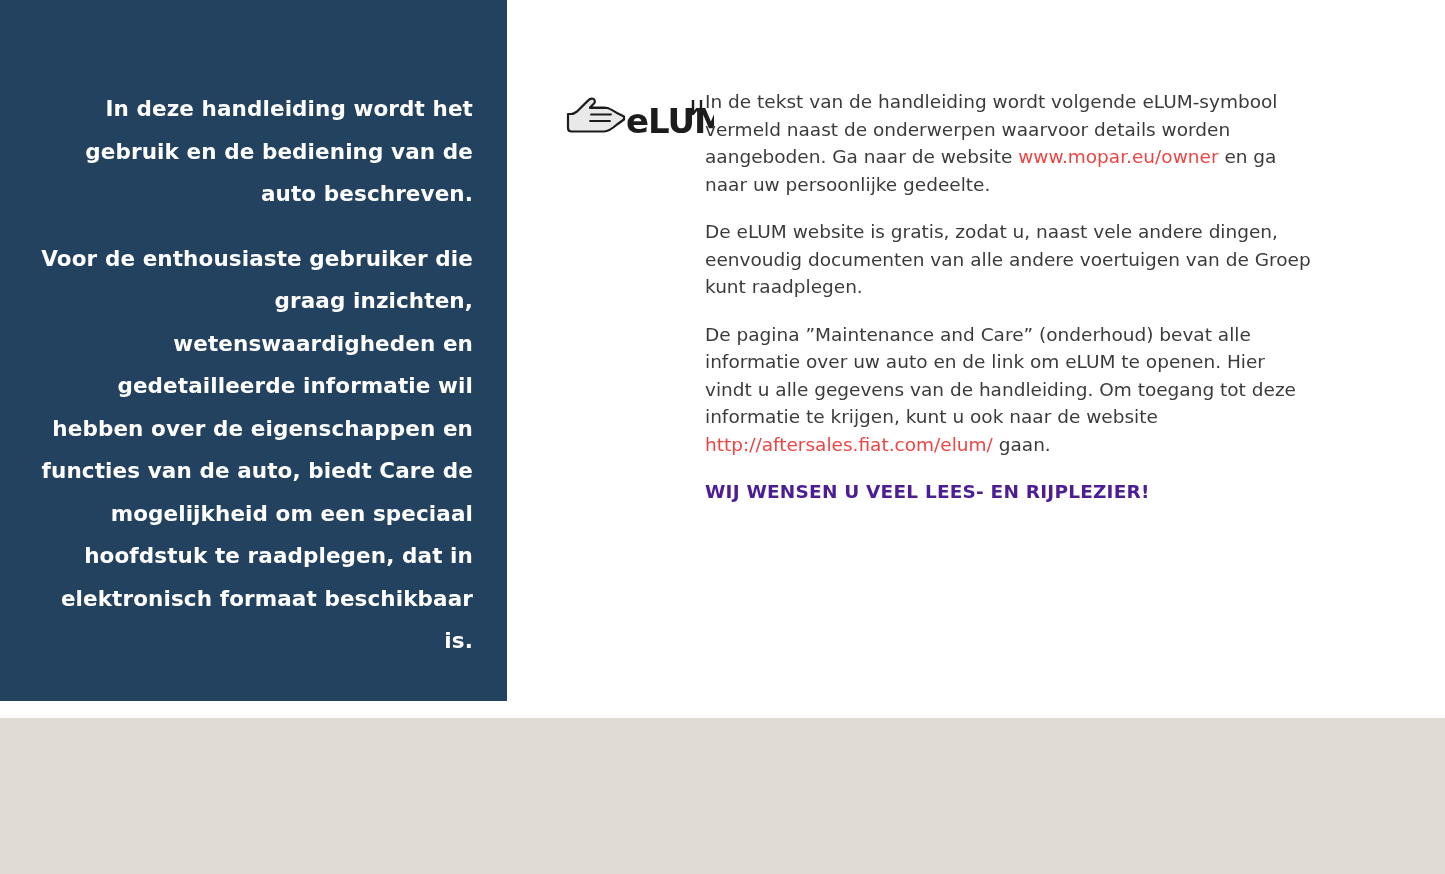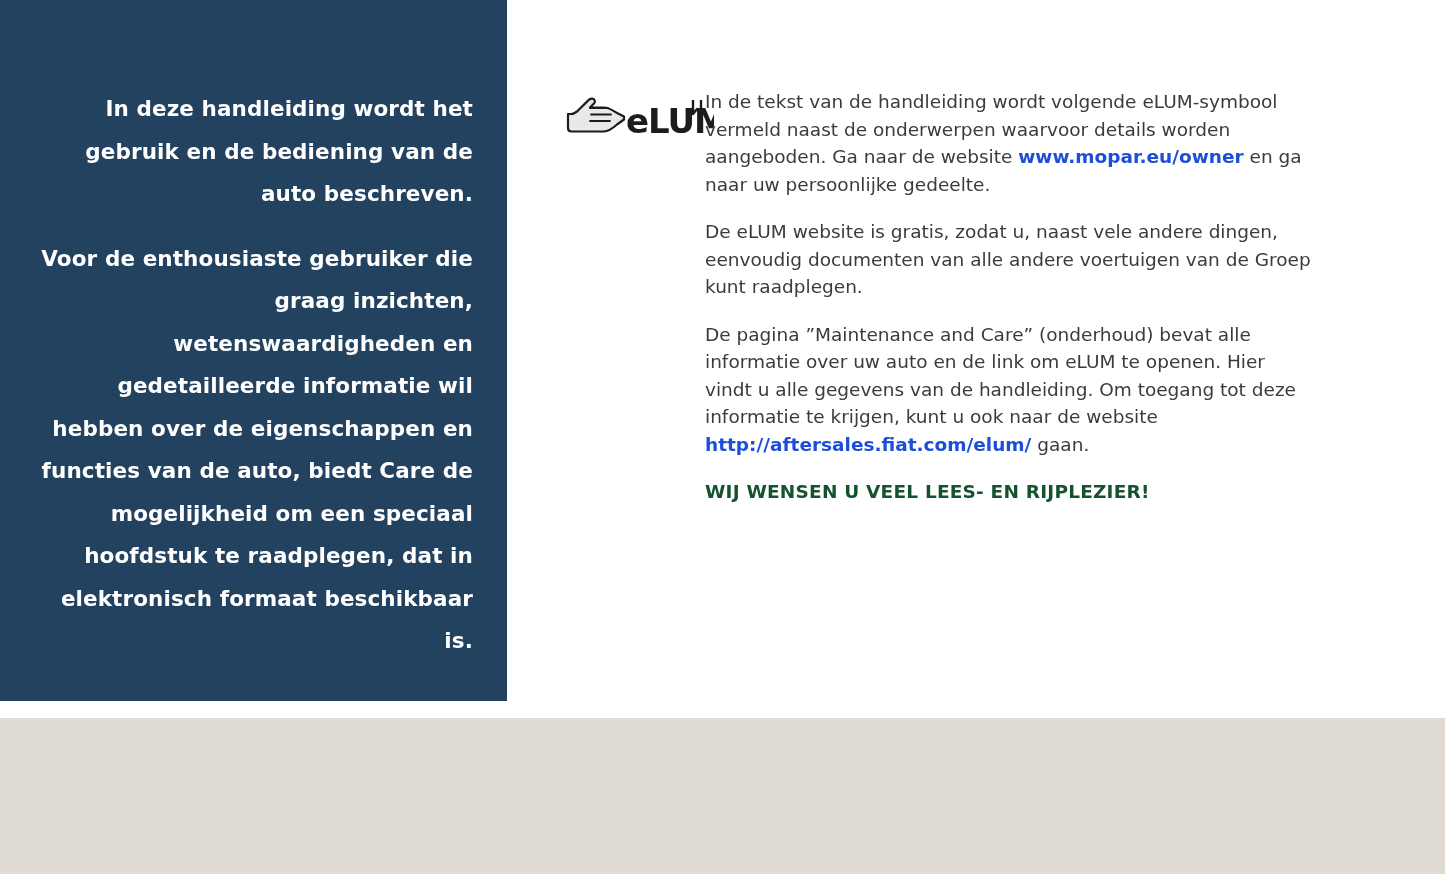--- a/index.html
+++ b/index.html
@@ -62,25 +62,25 @@
     width: 610px;
   }
   .body-para {
     color: #3b3b3b;
     font-size: 18.5px;
     line-height: 27.5px;
     margin: 0 0 20px 0;
     font-weight: normal;
   }
   .body-para b, .body-para strong {
-    font-weight: bold;
-    color: #1d4ed8;
+    font-weight: normal;
+    color: #ef4444;
   }
   .closing {
-    color: #14532d;
+    color: #4c1d95;
     font-size: 18.5px;
     line-height: 27.5px;
     font-weight: bold;
     letter-spacing: 0.2px;
     margin: 16px 0 0 0;
   }
 
   
   .elum-logo {
     position: absolute;

